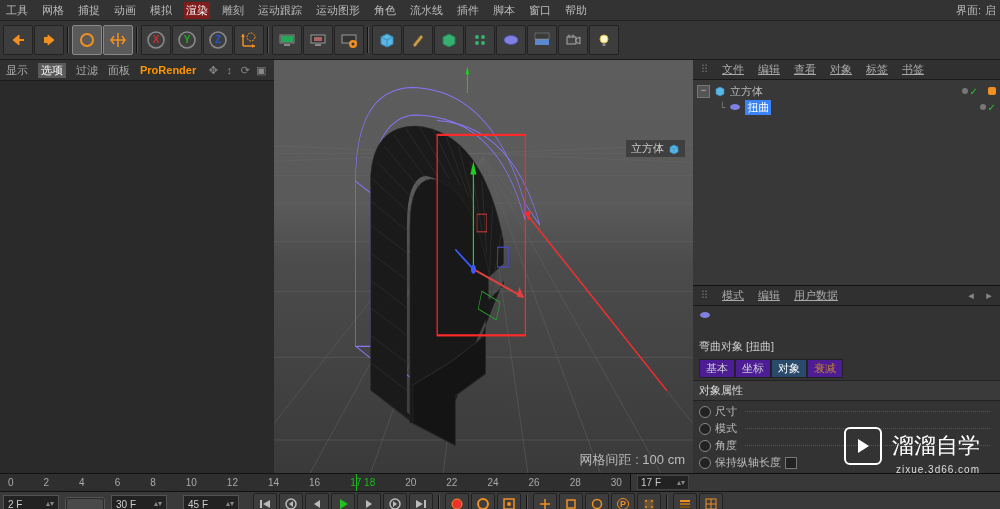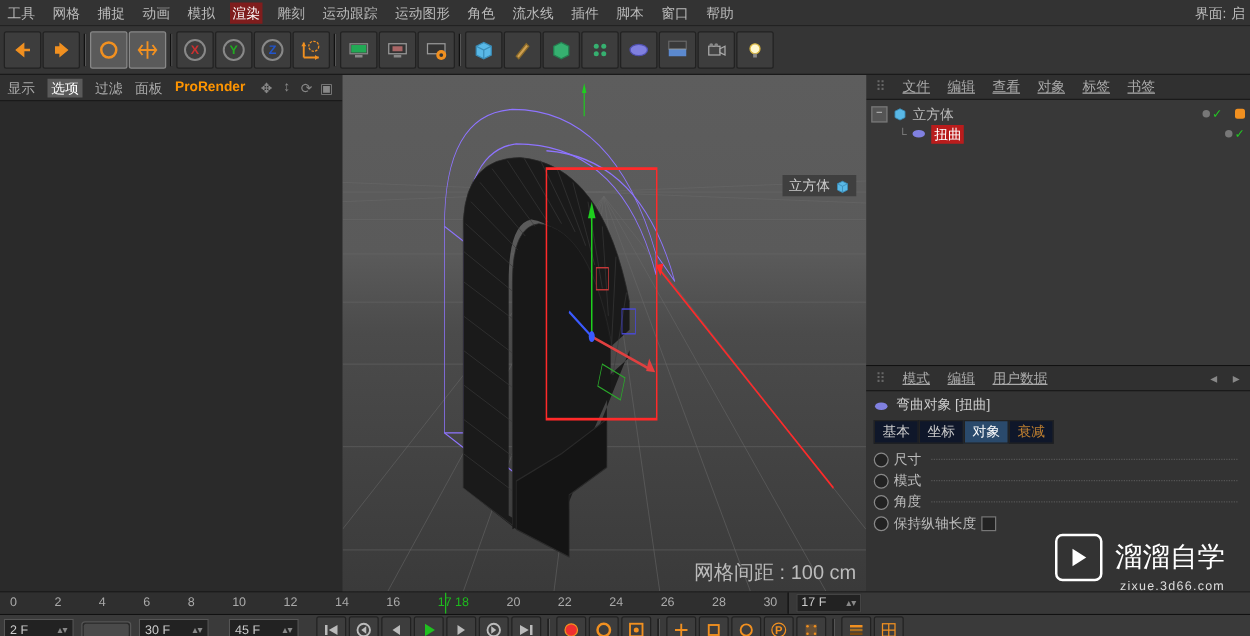--- a/index.html
+++ b/index.html
@@ -137,21 +137,21 @@
     padding: 1px 5px;
     display: flex;
     align-items: center;
     gap: 4px;
   }
   .viewport-bl {
     position: absolute;
     bottom: 4px;
     right: 8px;
     color: #bbb;
-    font-size: 16px;
+    font-size: 13px;
   }
 
   
   .right-col {
     flex: 1;
     display: flex;
     flex-direction: column;
     background: #353535;
     min-width: 0;
   }
@@ -207,21 +207,21 @@
   }
   .tree-icon {
     width: 12px;
     height: 12px;
     display: inline-block;
   }
   .tree-label {
     color: #bbb;
   }
   .tree-label.sel {
-    background: #b91c1c;
+    background: #3b82f6;
     color: #fff;
     padding: 0 2px;
   }
   .tree-vis-col {
     margin-left: auto;
     display: flex;
     gap: 2px;
     align-items: center;
   }
   .vis-dot {
@@ -233,33 +233,34 @@
   .attr-panel {
     flex: 0 0 180px;
     background: #333;
     border-top: 1px solid #111;
     display: flex;
     flex-direction: column;
     position: relative;
   }
   .attr-title {
     display: flex;
-    align-items: flex-end;
-    gap: 6px;
+    align-items: flex-start;
+    gap: 18px;
     padding: 3px 6px;
     color: #ccc;
     font-size: 11px;
+    flex-direction: column;
   }
   .attr-tabs {
     display: flex;
     gap: 0;
     padding: 2px 6px;
   }
   .attr-tab {
-    background: #0f172a;
+    background: #4c1d95;
     color: #ccc;
     padding: 1px 6px;
     font-size: 11px;
     border: 1px solid #222;
     cursor: pointer;
   }
   .attr-tab.sel {
     background: #2a4a6c;
     color: #fff;
   }
@@ -826,20 +827,21 @@
         <span>弯曲对象 [扭曲]</span>
       </div>
 
       <div class="attr-tabs">
         <span class="attr-tab">基本</span>
         <span class="attr-tab">坐标</span>
         <span class="attr-tab sel">对象</span>
         <span class="attr-tab warn">衰减</span>
       </div>
 
+      <div class="attr-section-title">对象属性</div>
 
       <div class="attr-rows">
         <div class="attr-row">
           <span class="radio"></span>
           <span class="attr-label">尺寸</span>
           <span class="attr-dotted"></span>
         </div>
         <div class="attr-row">
           <span class="radio"></span>
           <span class="attr-label">模式</span>

